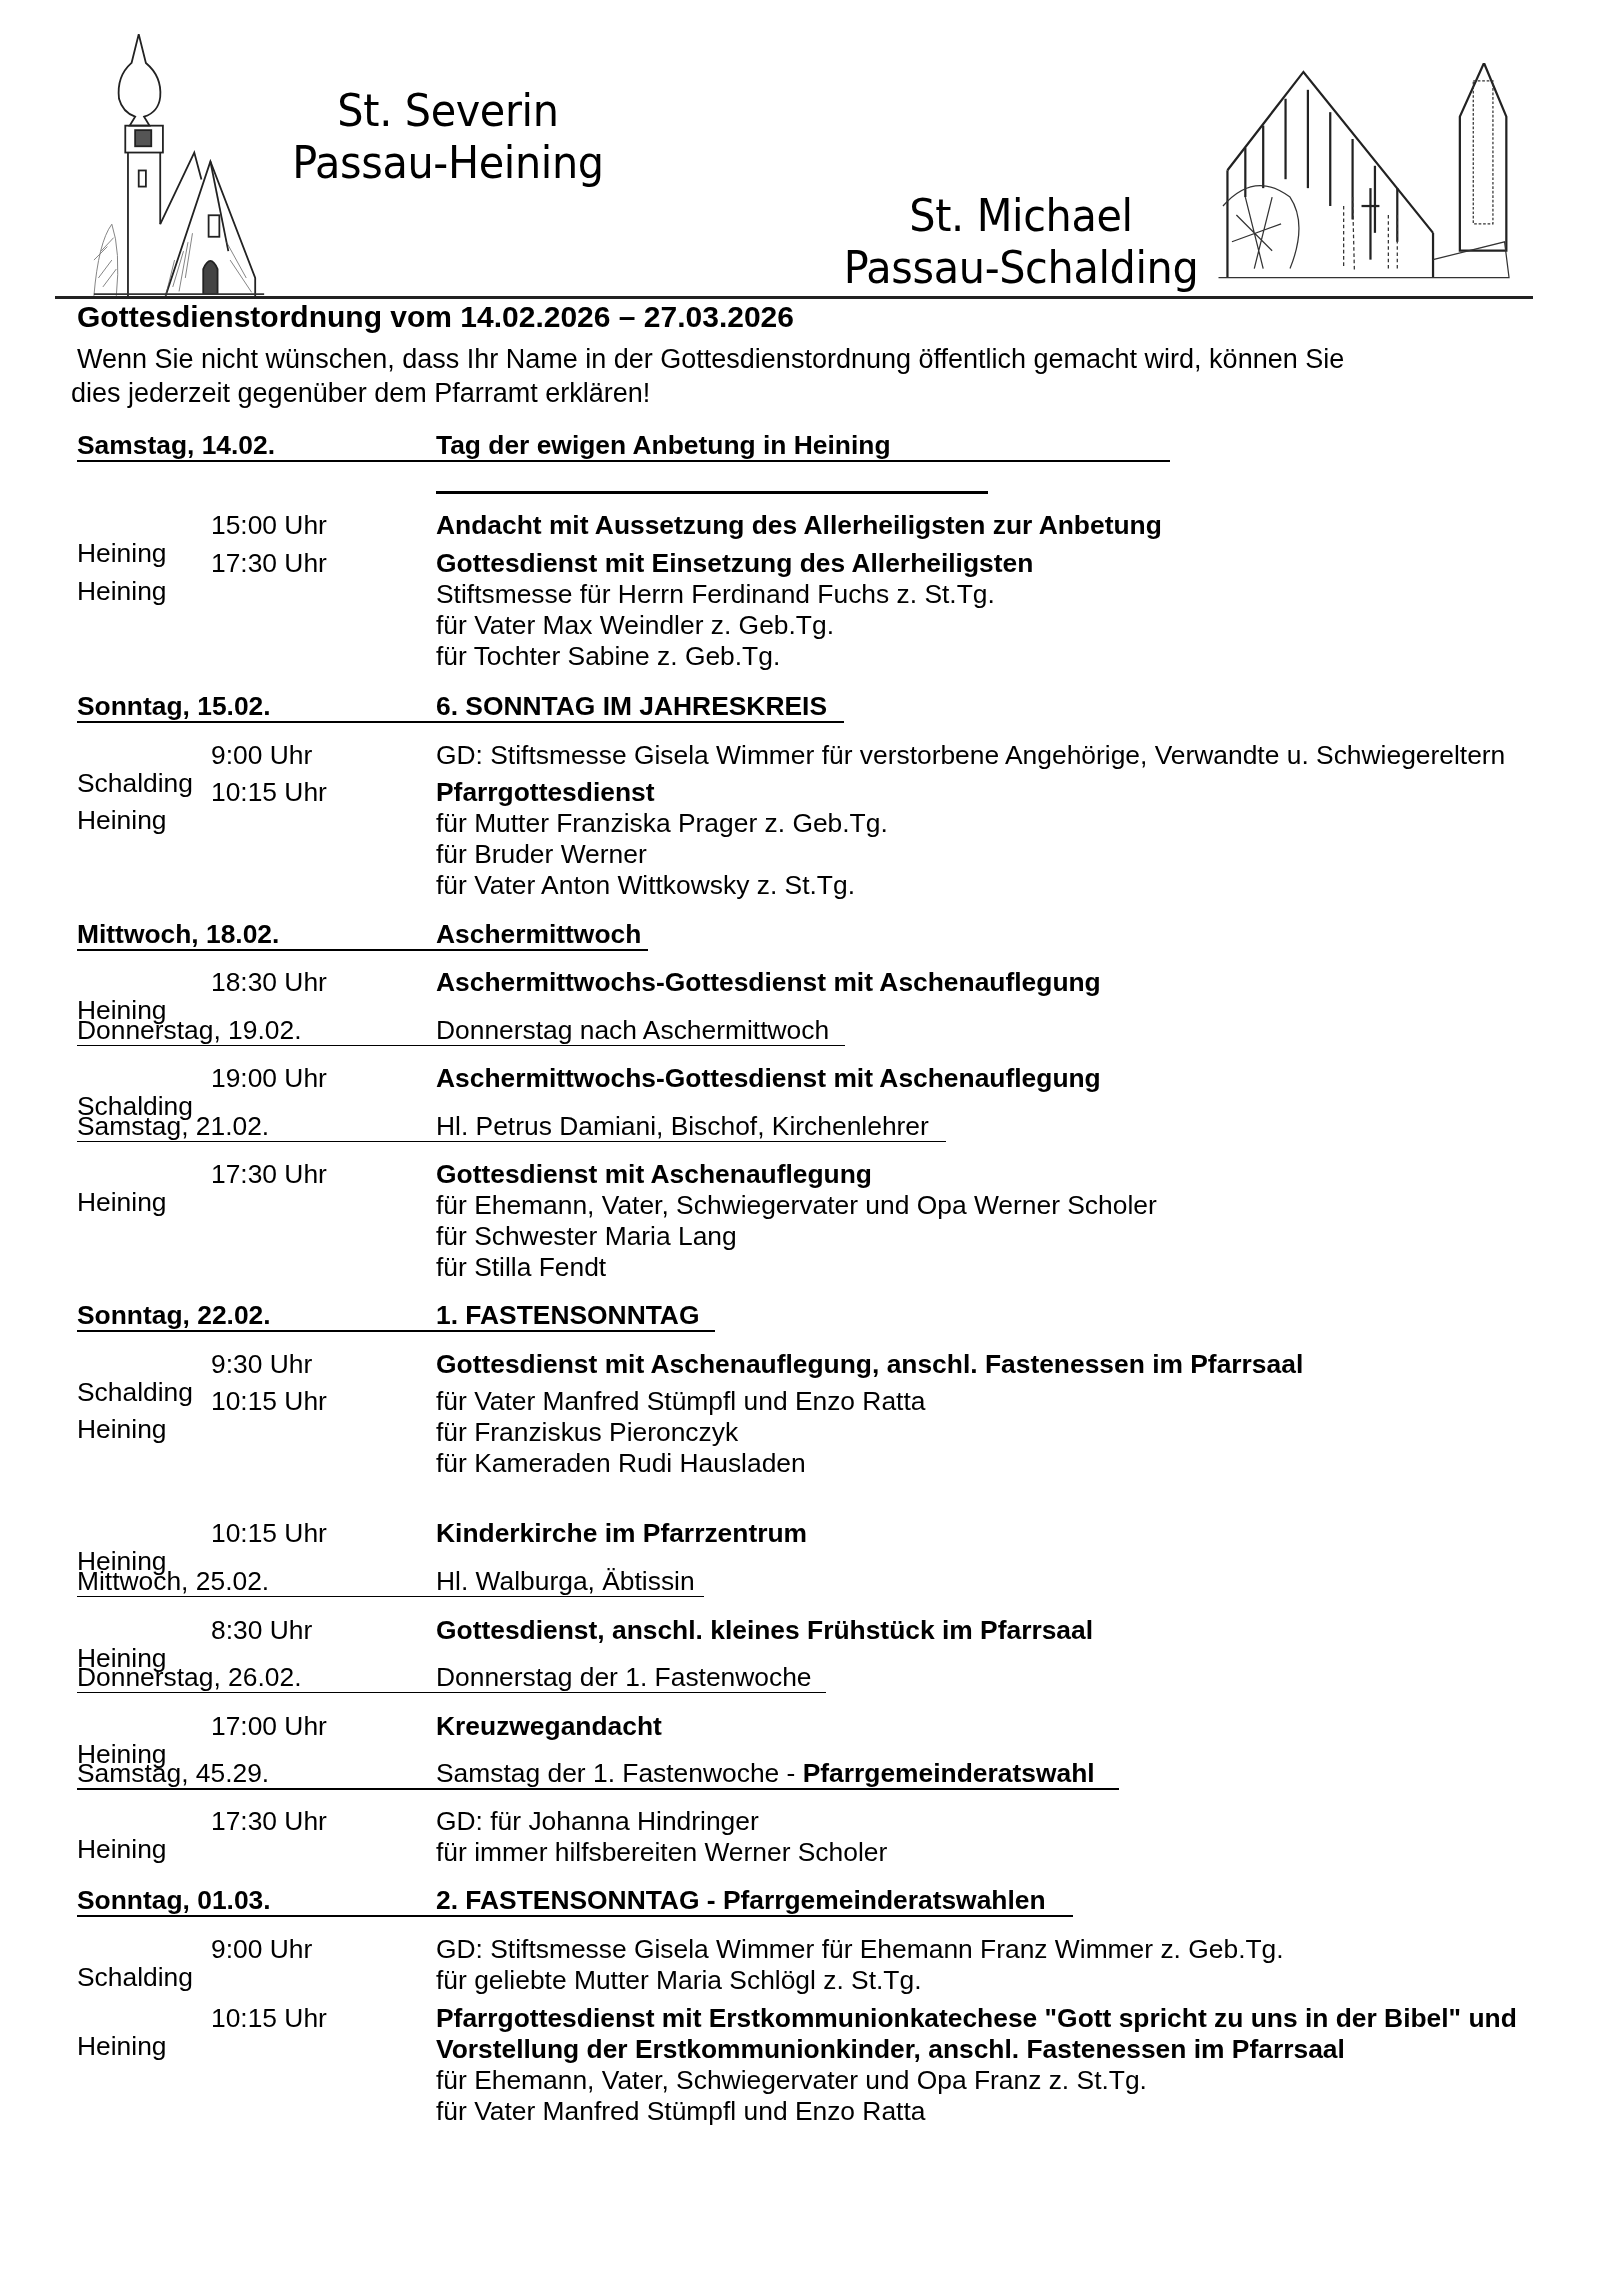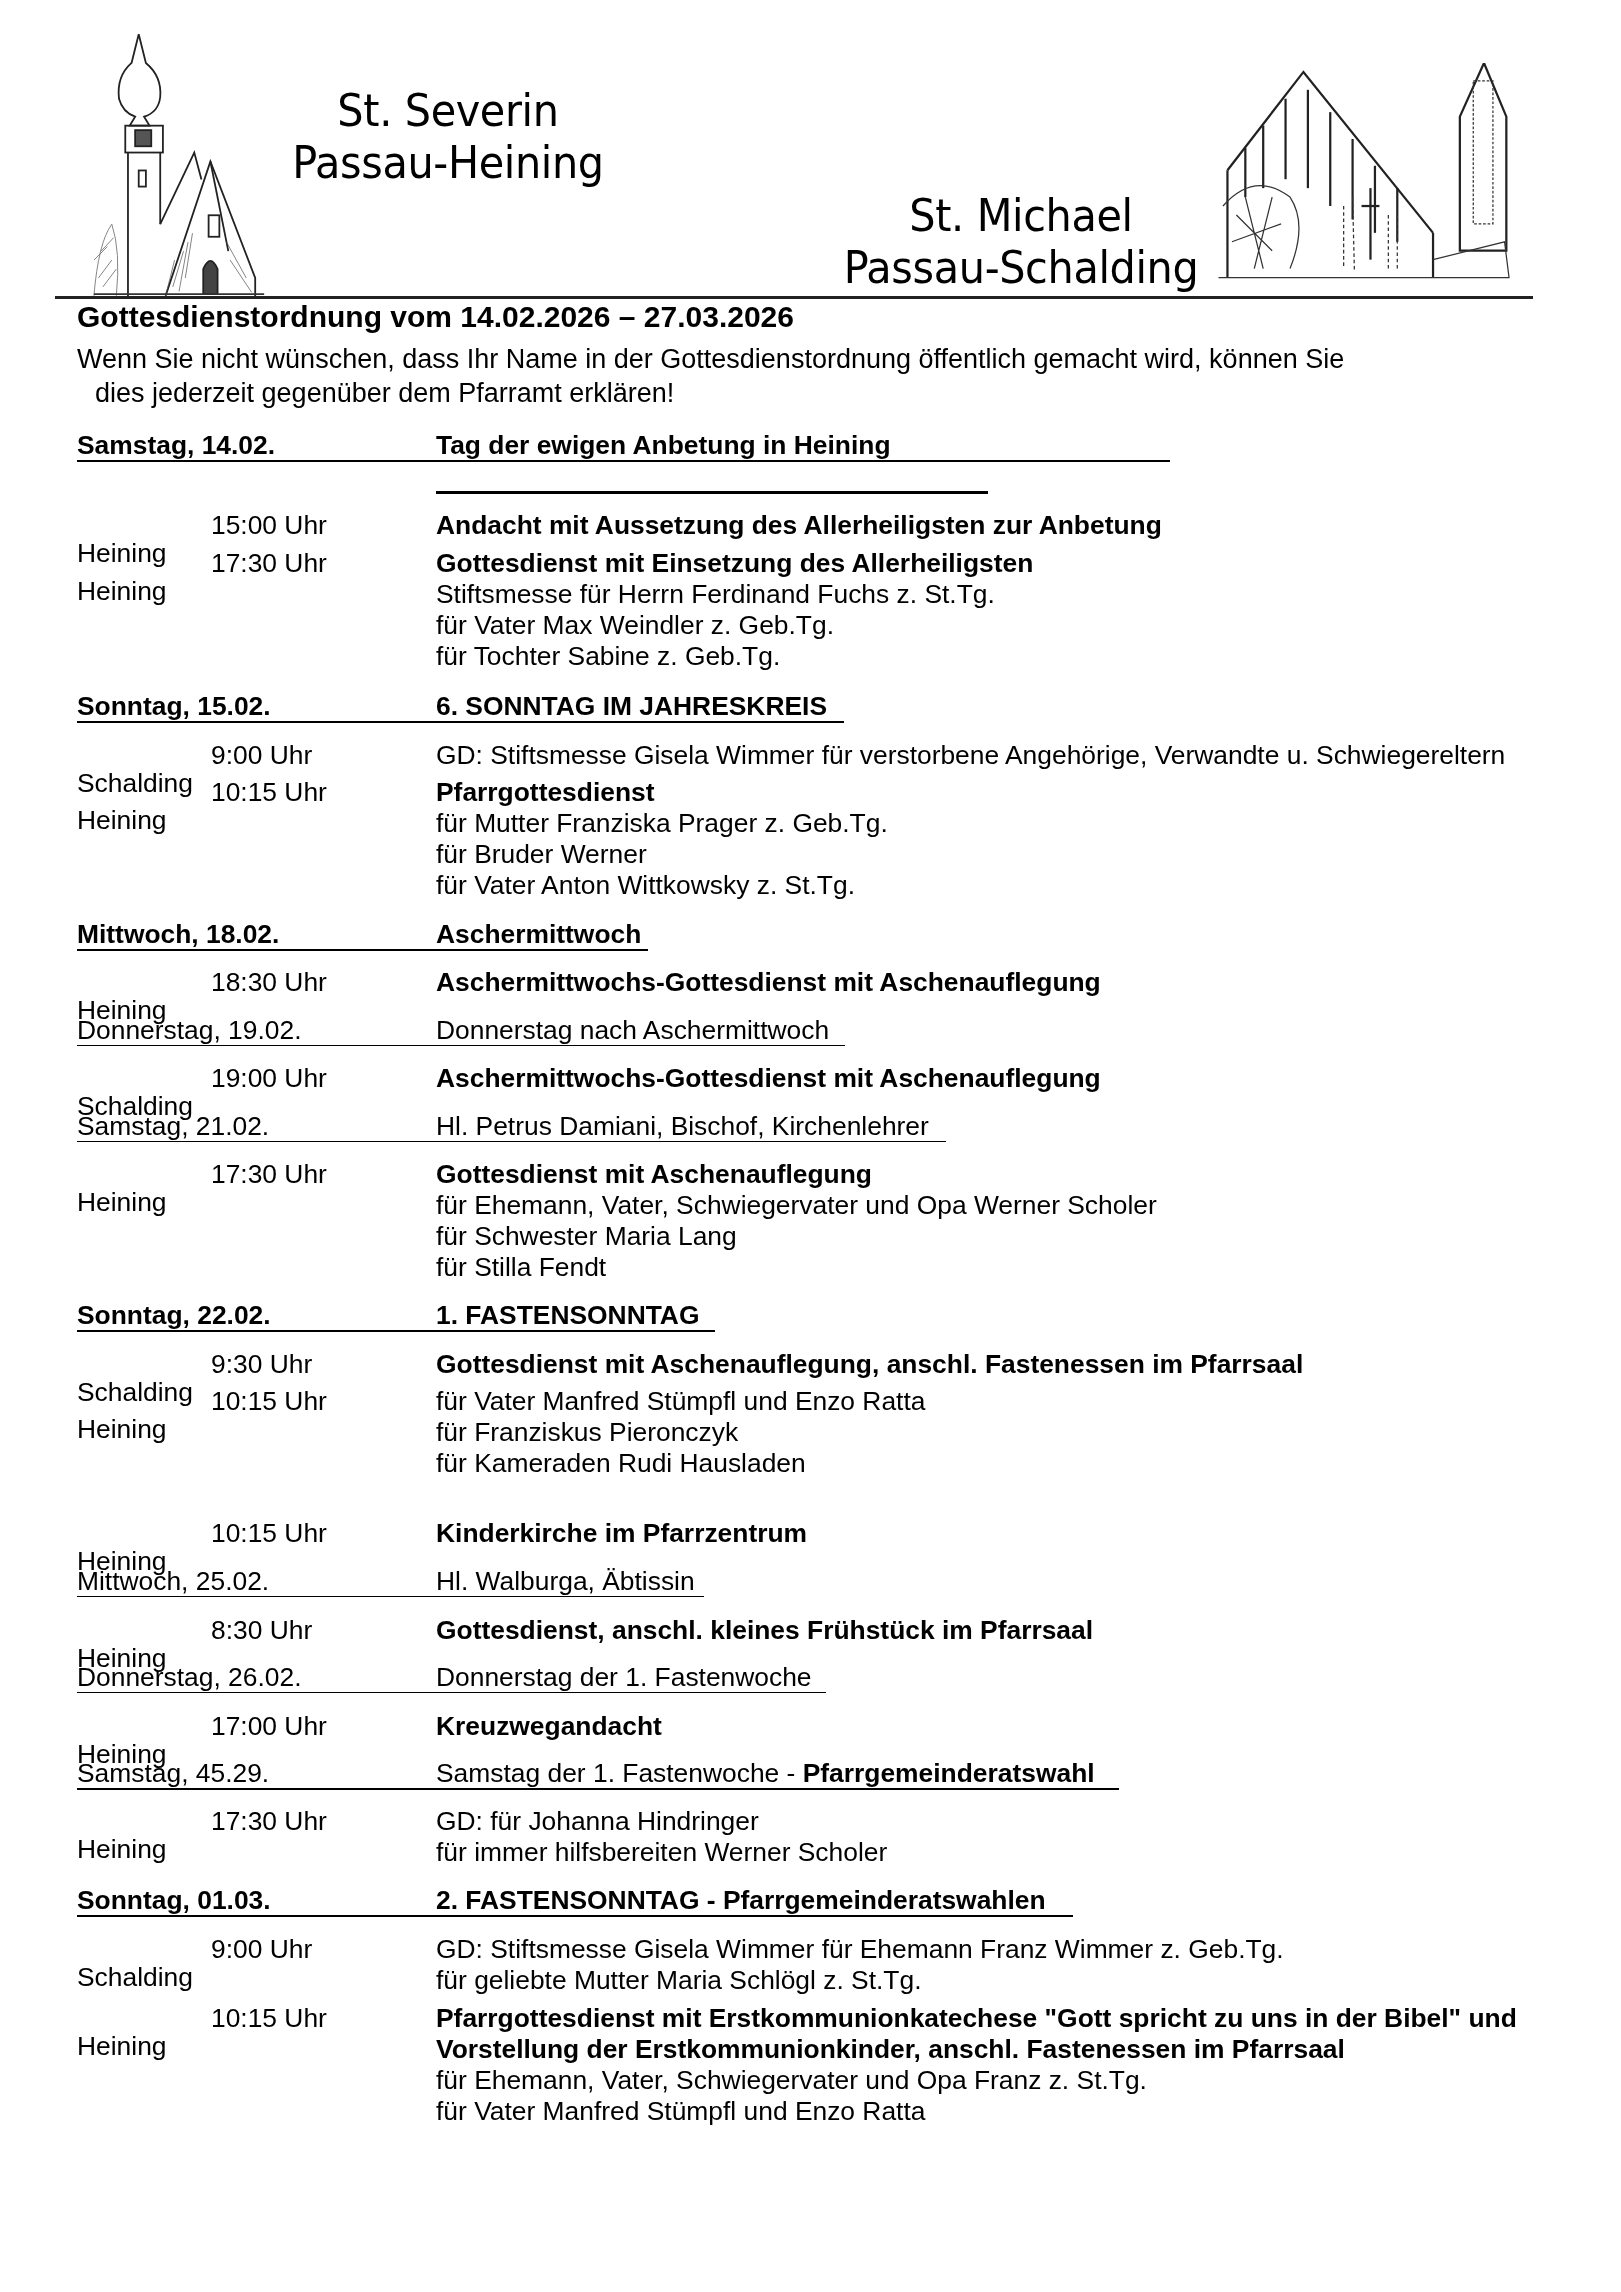--- a/index.html
+++ b/index.html
@@ -85,21 +85,21 @@
       <path d="M140 160 L140 230 M150 150 L152 232 M190 170 L190 232 M200 170 L200 232" stroke-dasharray="4 3"></path>
       <path d="M240 220 L320 200 L325 240 L0 240"></path>
     </g>
   </svg>
 </div>
 
 <div class="header-rule"></div>
 
 <div class="abs title" style="left:77px;top:299px;">Gottesdienstordnung vom 14.02.2026 – 27.03.2026</div>
 <div class="abs intro" style="left:77px;top:342px;">Wenn Sie nicht wünschen, dass Ihr Name in der Gottesdienstordnung öffentlich gemacht wird, können Sie</div>
-<div class="abs intro" style="left:95px;top:376px;">dies jederzeit gegenüber dem Pfarramt erklären!</div>
+<div class="abs intro" style="left:71px;top:376px;">dies jederzeit gegenüber dem Pfarramt erklären!</div>
 
 <div>
 
   <div class="dayhead b" style="top:430px;width:1111px;">
     <div class="date">Samstag, 14.02.</div>
     <div class="feast">
       <div>Tag der ewigen Anbetung in Heining</div>
     </div>
     <div class="uline" style="top:29.6px;width:1093px;"></div>
     <div class="uline2" style="top:61px;left:359px;width:552px;"></div>

